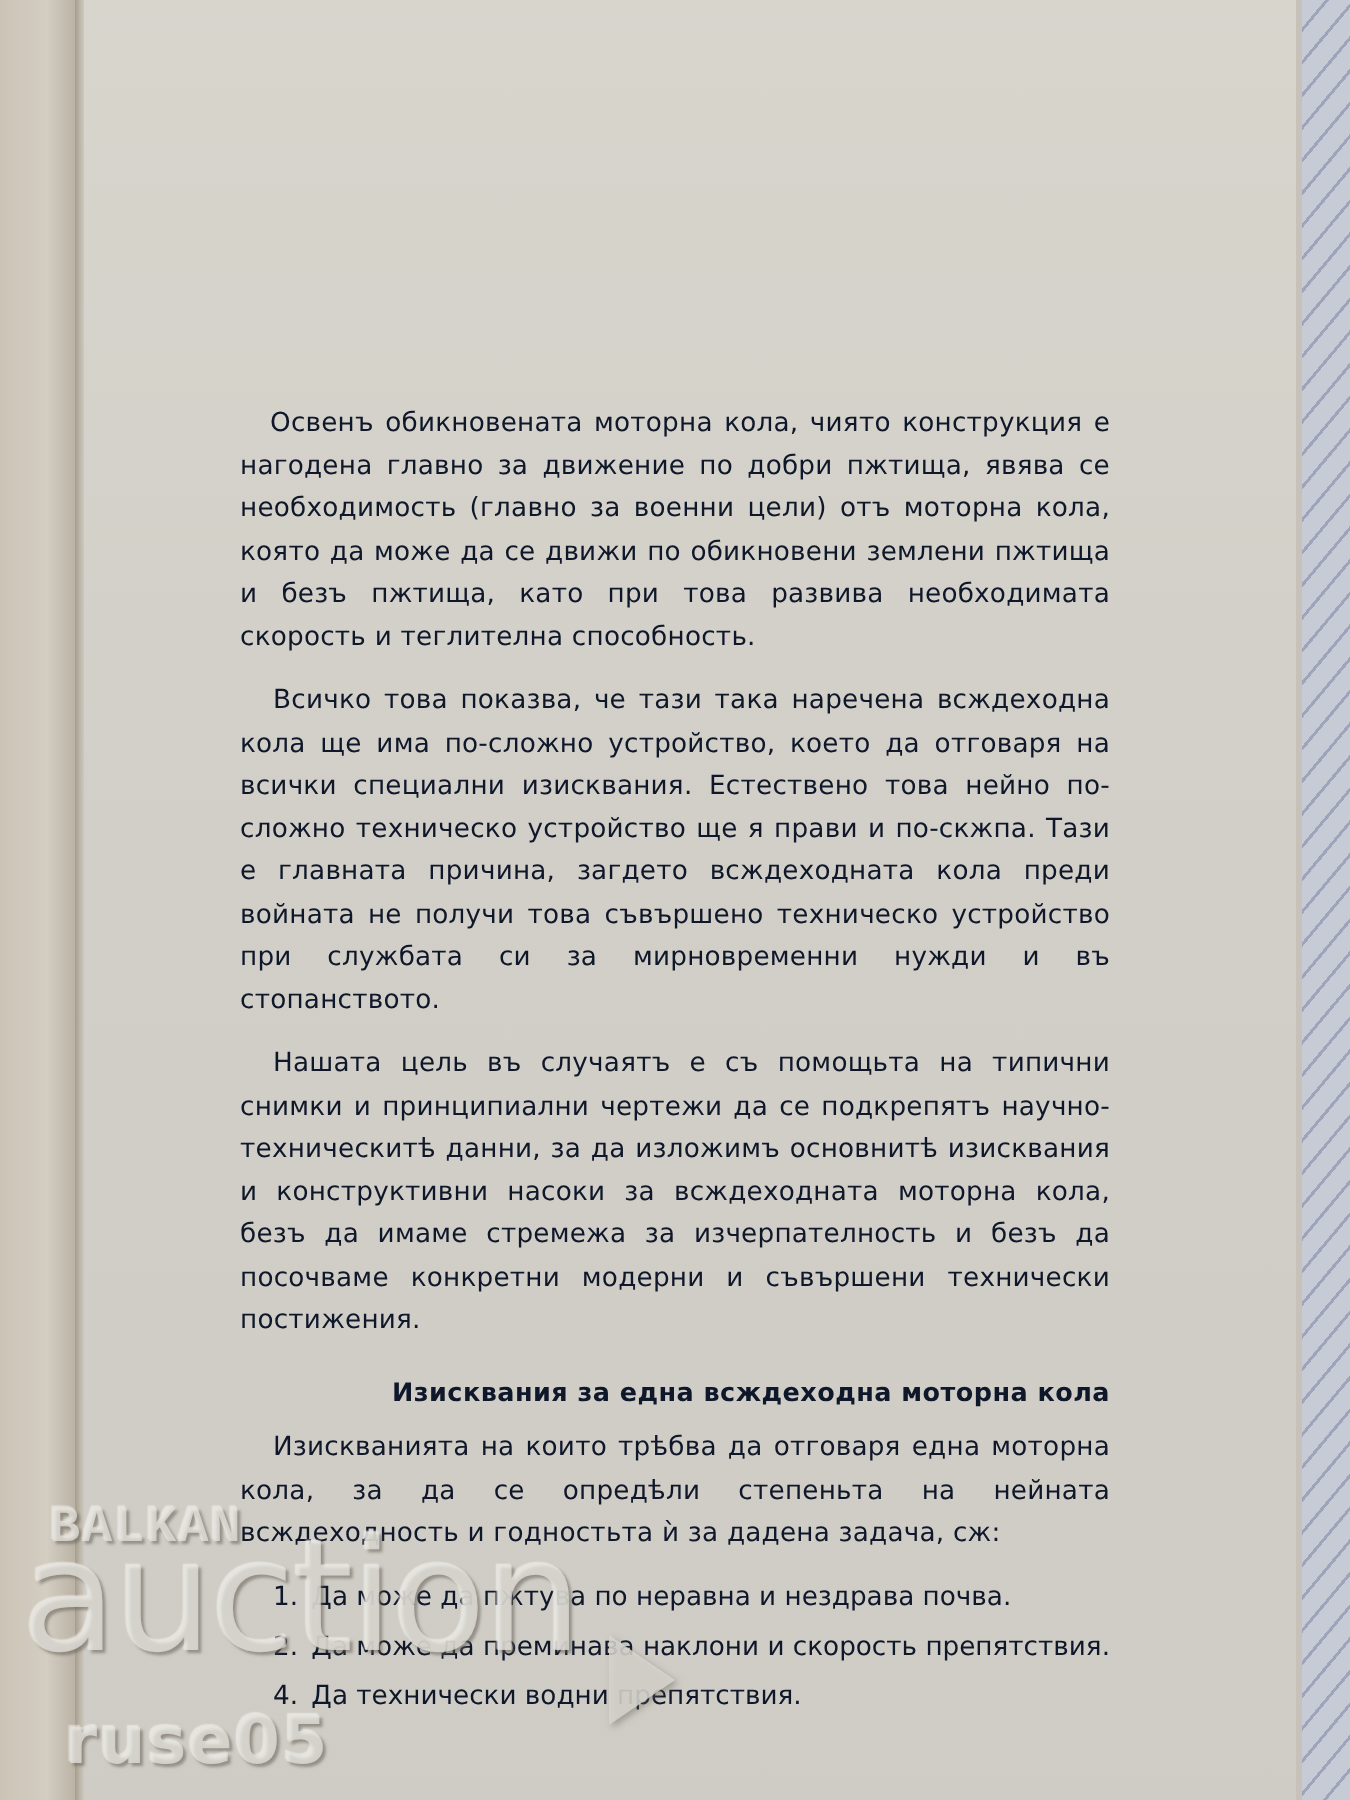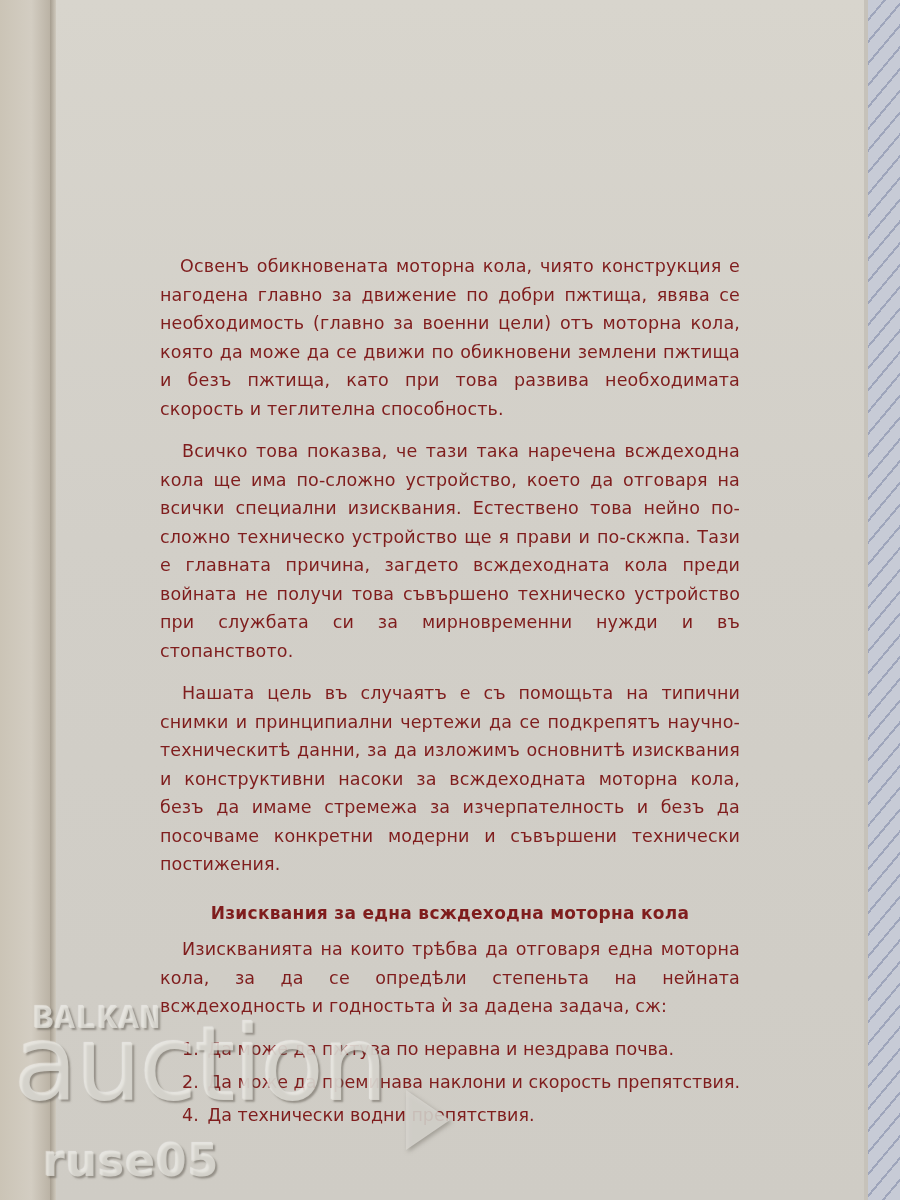--- a/index.html
+++ b/index.html
@@ -43,38 +43,38 @@
     }
     .page-edge {
       position: absolute;
       left: 864px; top: 0;
       width: 5px; height: 1200px;
       background: #c6c2ba;
     }
     .text-block {
       position: absolute;
       left: 160px;
-      top: 252px;
+      top: 268px;
       width: 580px;
-      color: #7f1d1d;
+      color: #0f172a;
       font-size: 17.5px;
       line-height: 28.5px;
     }
     .para {
       margin: 0 0 14px 0;
       text-align: justify;
       text-indent: 22px;
       letter-spacing: 0.15px;
     }
     .para:first-child { text-indent: 20px; }
     .heading {
       margin: 20px 0 8px 0;
       font-weight: bold;
       font-size: 17px;
-      text-align: center;
+      text-align: right;
       padding-left: 0px;
       letter-spacing: 0.3px;
     }
     .list {
       list-style: none;
       margin: 4px 0 16px 0;
       padding: 0 0 0 0;
     }
     .list li {
       padding-left: 0px;

